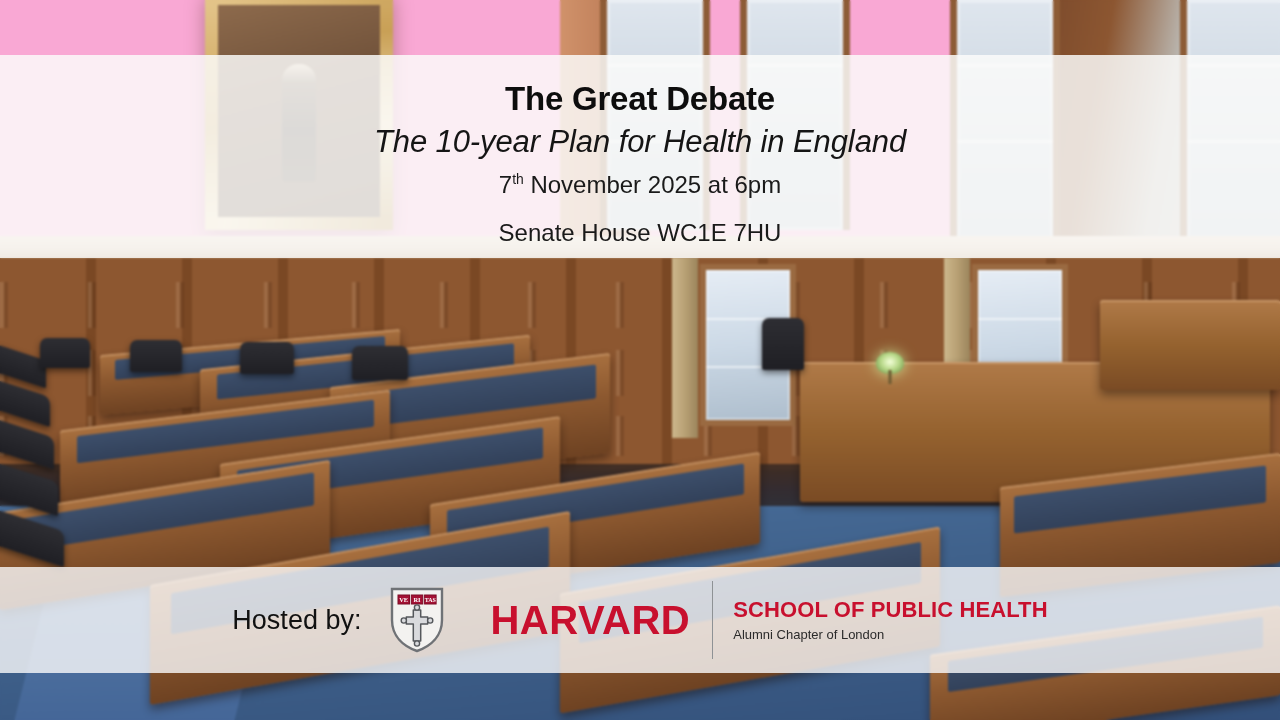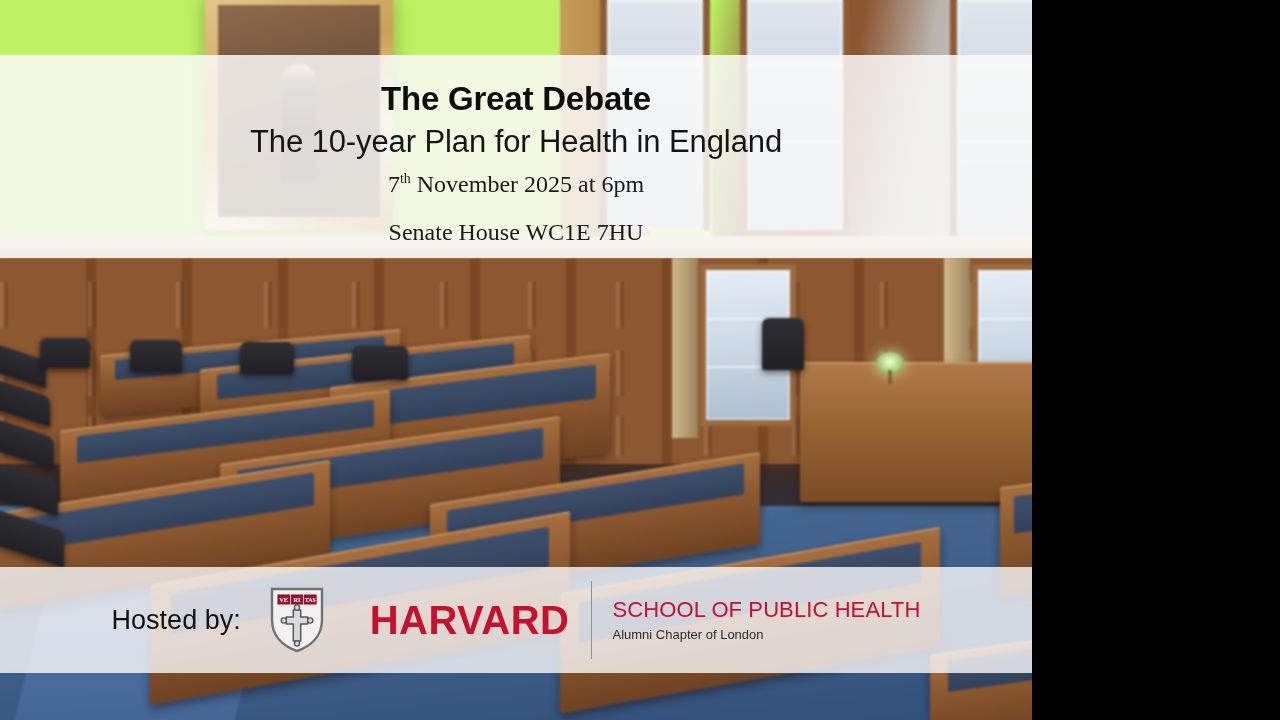--- a/index.html
+++ b/index.html
@@ -7,24 +7,24 @@
     padding: 0;
     background: #000;
   }
   body {
     font-family: "Liberation Sans", sans-serif;
   }
 
   
   .slide {
     position: relative;
-    width: 1032px;
+    width: 1280px;
     height: 720px;
     overflow: hidden;
-    background: #bef264;
+    background: #f9a8d4;
   }
 
   
   .photo {
     position: absolute;
     inset: 0;
     overflow: hidden;
   }
 
   
@@ -235,30 +235,30 @@
   
   .title {
     font-size: 33px;
     font-weight: bold;
     color: #0d0d0d;
     letter-spacing: -0.2px;
     line-height: 1.1;
   }
   .subtitle {
     font-size: 31px;
+    font-style: italic;
     color: #151515;
     line-height: 1.25;
     margin-top: 6px;
     letter-spacing: -0.1px;
   }
   .datetime, .venue {
     font-size: 24px;
     color: #1a1a1a;
     line-height: 1.32;
-    font-family: Liberation Serif, serif;
   }
   .datetime { margin-top: 7px; }
   .venue { margin-top: 16px; }
   .datetime sup {
     font-size: 0.58em;
     vertical-align: super;
   }
 
   
   .lockup {
@@ -309,21 +309,21 @@
     flex: 0 0 auto;
   }
 
   .school-words {
     display: flex;
     flex-direction: column;
     justify-content: center;
   }
   .school-line {
     font-size: 22px;
-    font-weight: normal;
+    font-weight: bold;
     color: #C8102E;
     letter-spacing: 0.1px;
     line-height: 1.15;
   }
   .chapter-line {
     font-size: 13px;
     color: #2b2b2b;
     margin-top: 6px;
     line-height: 1.15;
   }

